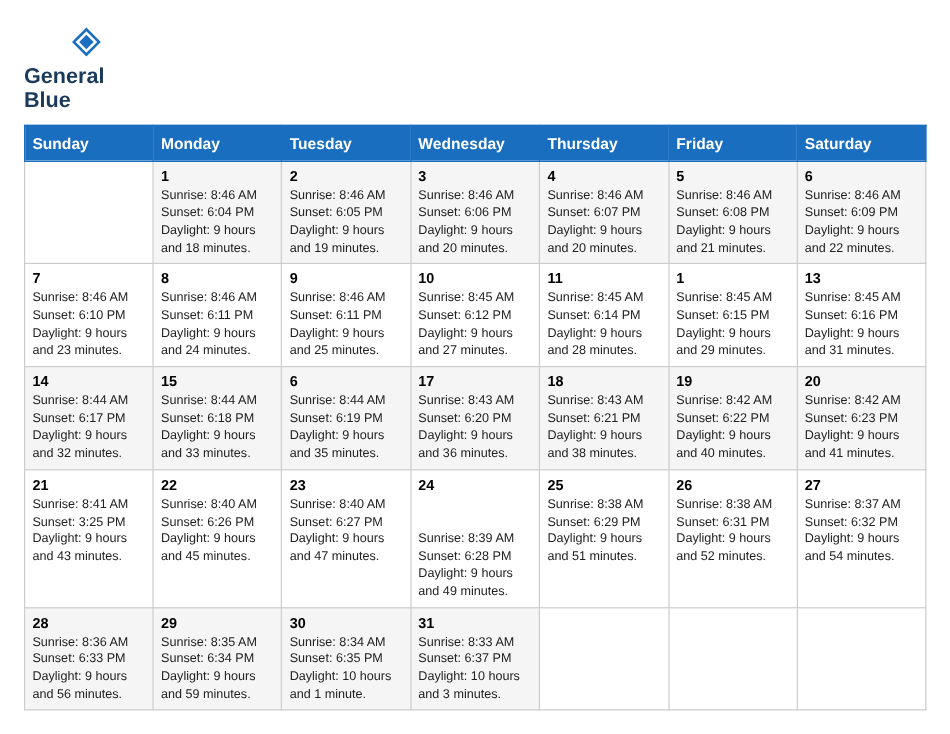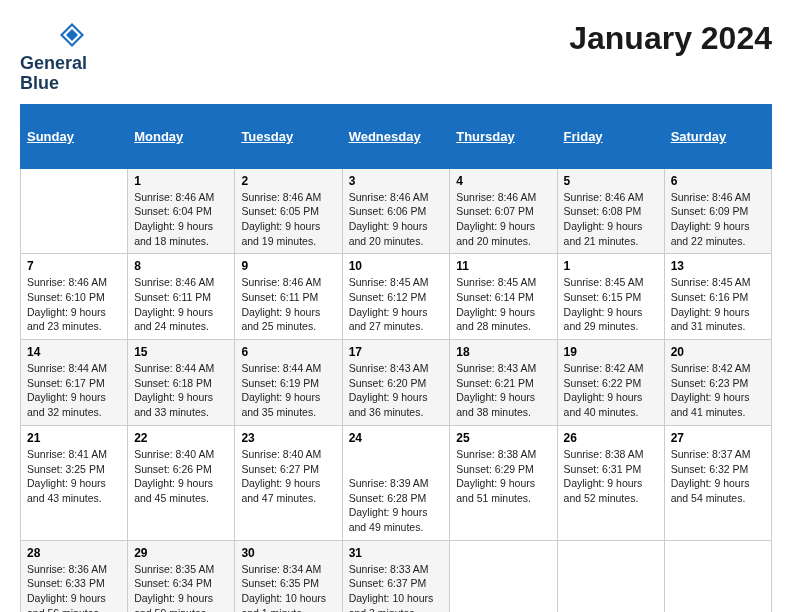--- a/index.html
+++ b/index.html
@@ -45,26 +45,25 @@
       color: #333;
     }
     table {
       width: 100%;
       border-collapse: collapse;
       font-size: 11px;
     }
     thead tr th {
       background-color: #1a6ebf;
       color: #fff;
-      padding: 24px 6px;
+      padding: 7px 6px;
       text-align: left;
       font-size: 13px;
       font-weight: bold;
       border: 1px solid #1a6ebf;
-      text-decoration: underline;
     }
     tbody tr td {
       border: 1px solid #ccc;
       padding: 5px 6px;
       vertical-align: top;
       width: 108px;
     }
     tbody tr:nth-child(odd) {
       background-color: #f5f5f5;
     }
@@ -95,21 +94,20 @@
       <polygon points="20,4 36,20 20,36 4,20" fill="#1a6ebf"></polygon>
       <polygon points="20,8 32,20 20,32 8,20" fill="#fff"></polygon>
       <polygon points="20,12 28,20 20,28 12,20" fill="#1a6ebf"></polygon>
     </svg>
     <div class="logo-text">
       <div>General</div>
       <div>Blue</div>
     </div>
   </div>
   <div class="title-area">
-    <div class="main-title">January 2024</div>
   </div>
 </div>
 
 <table>
   <thead>
     <tr id="header-row">
         <th>Sunday</th>
         <th>Monday</th>
         <th>Tuesday</th>
         <th>Wednesday</th>

